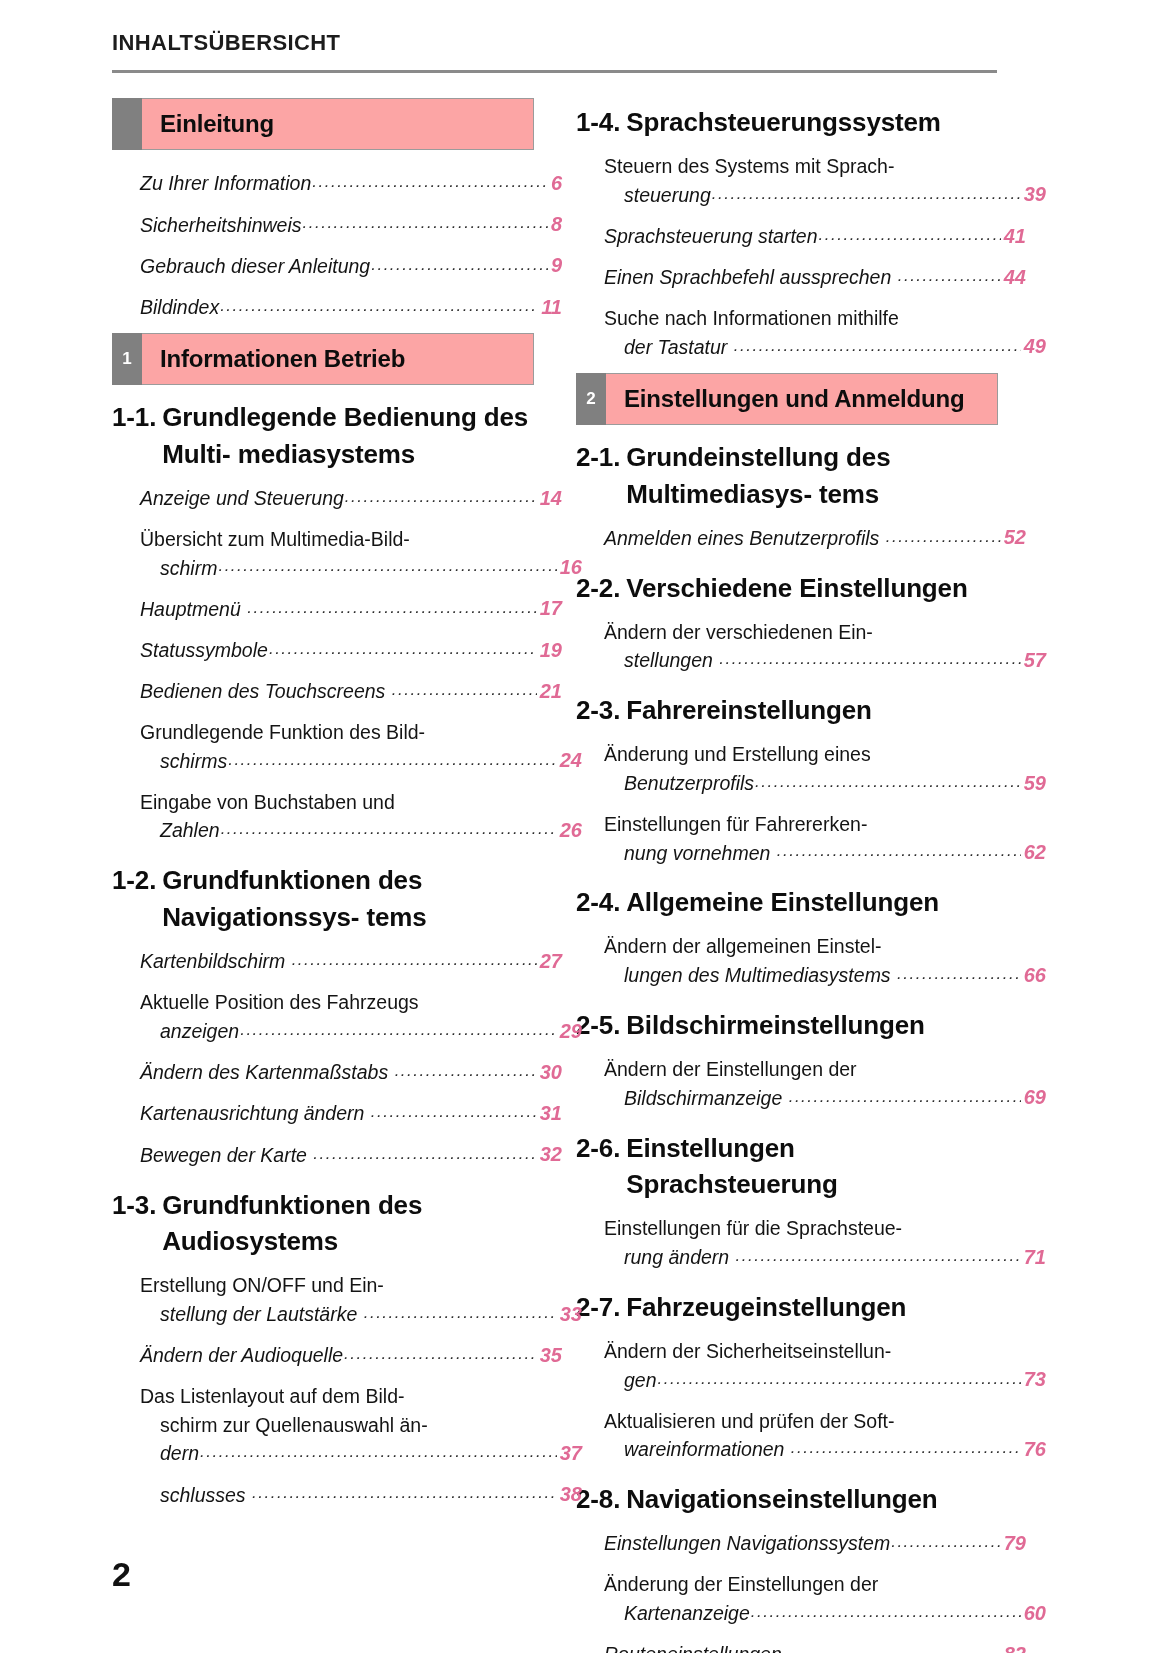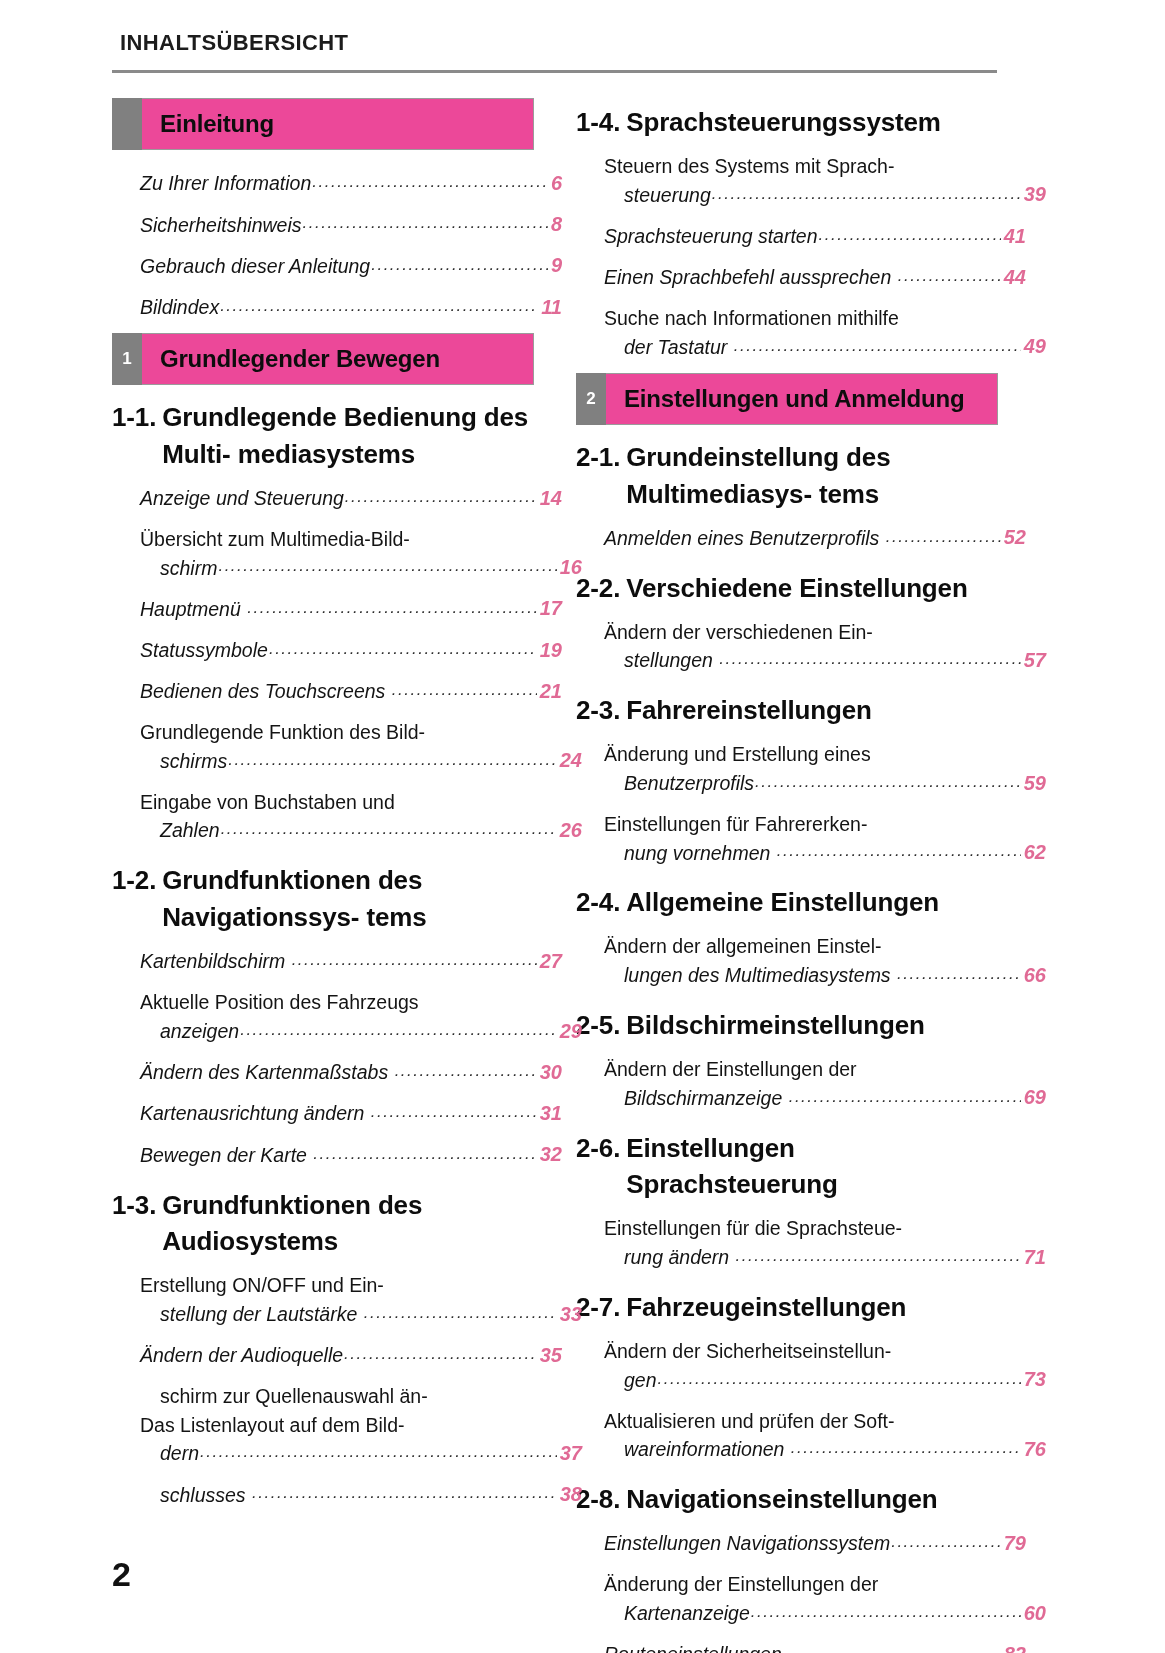--- a/index.html
+++ b/index.html
@@ -18,21 +18,21 @@
   }
 
   .page {
     position: absolute;
     inset: 0;
   }
 
   
   .running-head {
     position: absolute;
-    left: 120px;
+    left: 112px;
     top: 30px;
     font-size: 22px;
     font-weight: 600;
     letter-spacing: 0.4px;
     color: #1c1c1c;
   }
   .head-rule {
     position: absolute;
     left: 112px;
     top: 70px;
@@ -53,21 +53,21 @@
   .col {
     width: 422px;
     flex: 0 0 422px;
   }
 
   
   .chapter {
     display: flex;
     align-items: stretch;
     border: 1px solid #9b9b9b;
-    background: #ec4899;
+    background: #fca5a5;
     height: 52px;
     margin: 6px 0 14px 0;
     box-sizing: border-box;
   }
   .chapter.no-num .chapter-badge {
     color: transparent;
   }
   .chapter-badge {
     flex: 0 0 30px;
     background: #808080;
@@ -214,21 +214,21 @@
         </div>
         <div class="entry">
           <div class="lastline first">
             <span class="lw">Bildindex</span>
             <span class="dots">..........................................................................................</span>
             <span class="pnum">11</span>
           </div>
         </div>
         <div class="chapter">
           <div class="chapter-badge">1</div>
-          <div class="chapter-title">Grundlegender Bewegen</div>
+          <div class="chapter-title">Informationen Betrieb</div>
         </div>
         <div class="section">
           <span class="section-num">1-1.</span>
           <span class="section-name">Grundlegende Bedienung des Multi- mediasystems</span>
         </div>
         <div class="entry">
           <div class="lastline first">
             <span class="lw">Anzeige und Steuerung</span>
             <span class="dots">..........................................................................................</span>
             <span class="pnum">14</span>
@@ -332,22 +332,22 @@
           </div>
         </div>
         <div class="entry">
           <div class="lastline first">
             <span class="lw">Ändern der Audioquelle</span>
             <span class="dots">..........................................................................................</span>
             <span class="pnum">35</span>
           </div>
         </div>
         <div class="entry">
+          <div class="wrapline first">Das Listenlayout auf dem Bild-</div>
           <div class="wrapline cont">schirm zur Quellenauswahl än-</div>
-          <div class="wrapline first">Das Listenlayout auf dem Bild-</div>
           <div class="lastline cont">
             <span class="lw">dern</span>
             <span class="dots">..........................................................................................</span>
             <span class="pnum">37</span>
           </div>
         </div>
         <div class="entry">
           <div class="lastline cont">
             <span class="lw">schlusses </span>
             <span class="dots">..........................................................................................</span>

